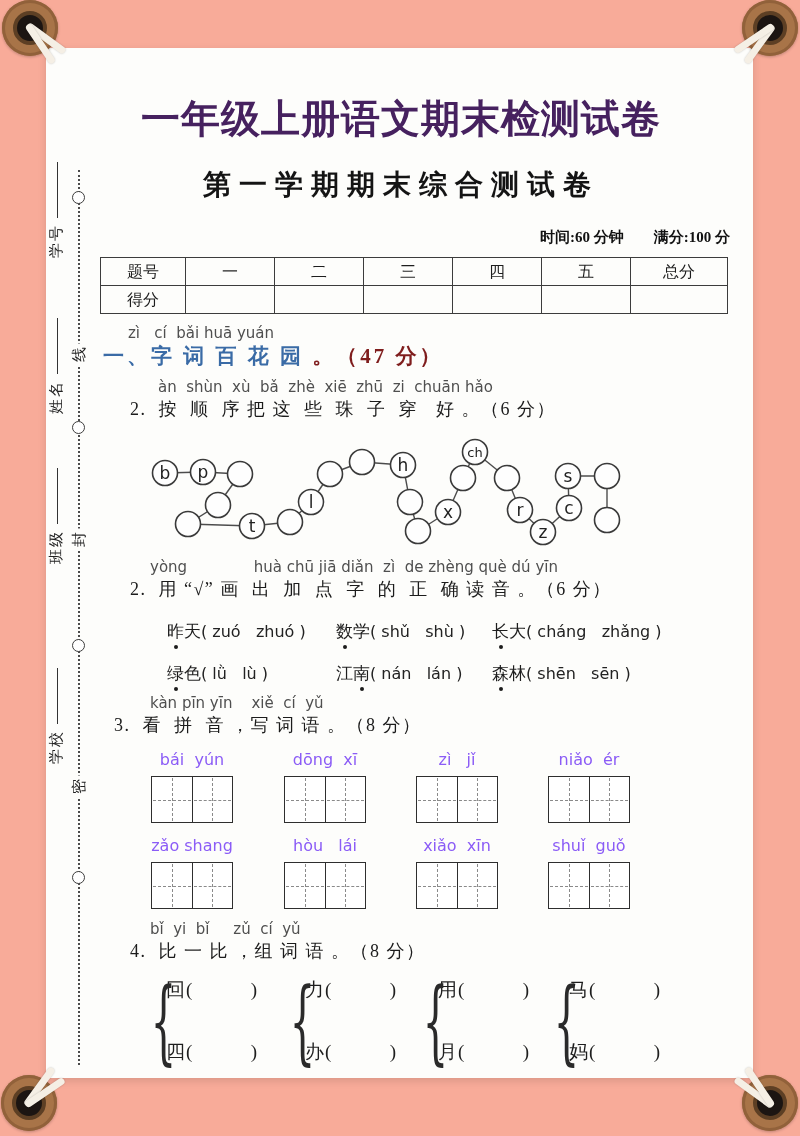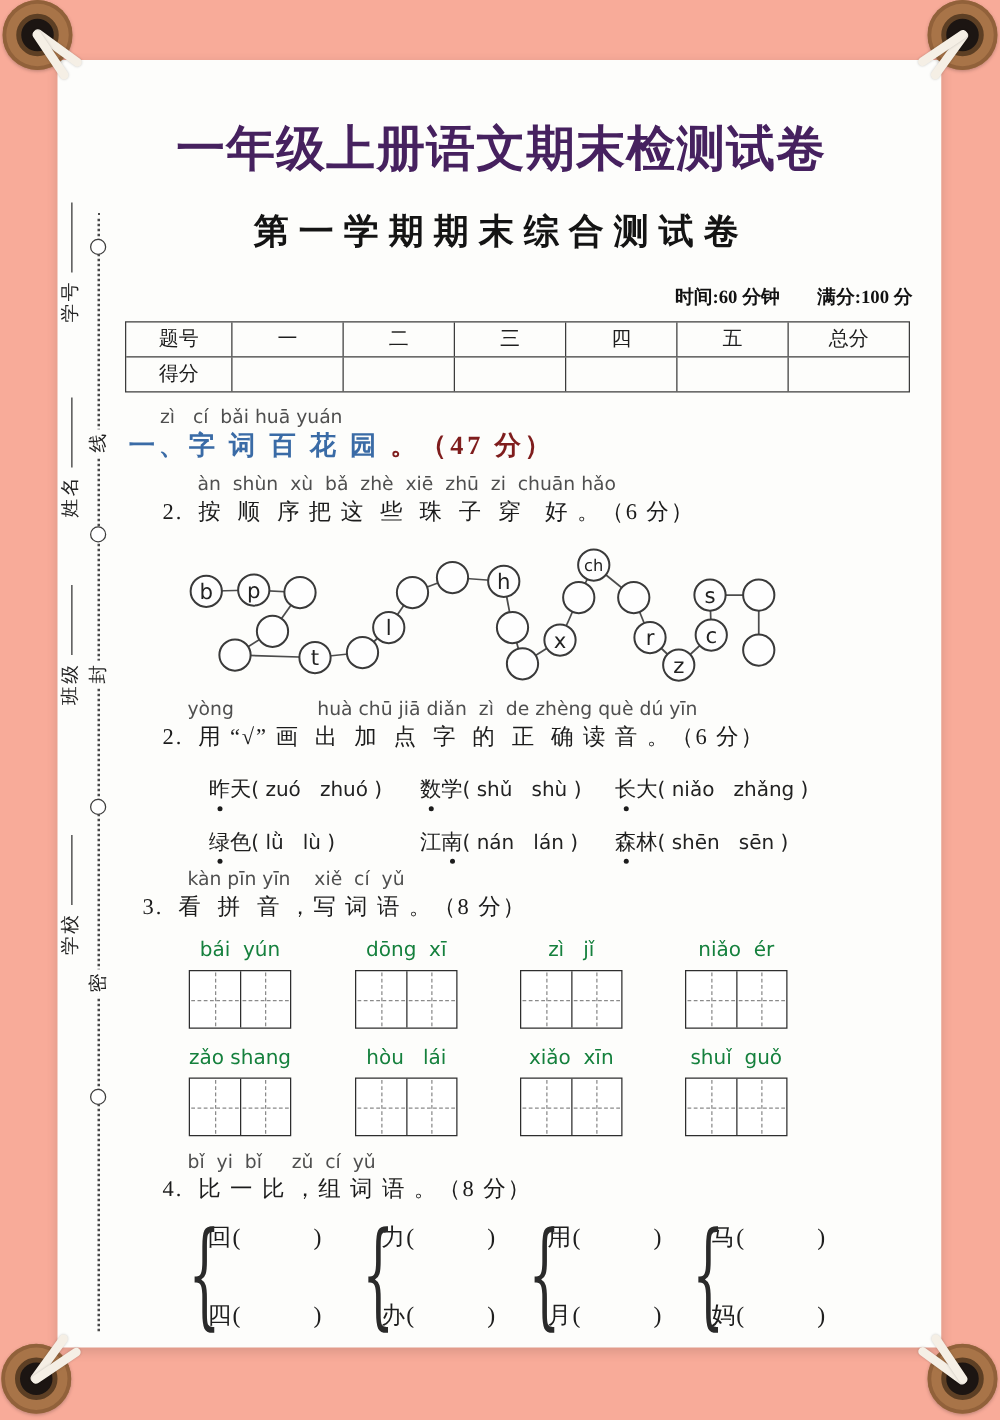--- a/index.html
+++ b/index.html
@@ -62,21 +62,21 @@
   .q2-item:nth-child(1){left:0;}
   .q2-item:nth-child(2){left:169px;}
   .q2-item:nth-child(3){left:325px;}
   .q2-word span{position:relative;display:inline-block;letter-spacing:0;}
   .q2-word .under-dot::after{content:"";position:absolute;left:50%;bottom:-6px;width:4px;height:4px;
        background:#1c1c1c;border-radius:50%;transform:translateX(-50%);}
   .q2-opts{font-family:"DejaVu Sans","Liberation Sans",sans-serif;font-size:16px;color:#222;}
 
   
   .q3-unit{position:absolute;width:86px;text-align:center;}
-  .q3-label{font-family:"DejaVu Sans","Liberation Sans",sans-serif;font-size:16px;color:#15803d;
+  .q3-label{font-family:"DejaVu Sans","Liberation Sans",sans-serif;font-size:16px;color:#8b5cf6;
        white-space:pre;height:24px;}
   .tianzige{margin:2px auto 0;width:80px;height:45px;border:1.8px solid #2e2e2e;display:flex;
        box-sizing:content-box;background:#fff;}
   .tz-cell{position:relative;width:50%;height:100%;}
   .tz-cell + .tz-cell{border-left:1.5px solid #2e2e2e;}
   .tz-cell::before{content:"";position:absolute;left:50%;top:1px;bottom:1px;border-left:1px dashed #8a8a8a;}
   .tz-cell::after{content:"";position:absolute;top:50%;left:1px;right:1px;border-top:1px dashed #8a8a8a;}
 
   
   .q4-group{position:absolute;top:922px;display:flex;align-items:center;height:100px;}
@@ -193,21 +193,21 @@
         <text x="568" y="482" text-anchor="middle" font-size="17" fill="#222" font-family="&quot;DejaVu Sans&quot;, sans-serif">s</text>
         <circle cx="607" cy="476" r="12.5" fill="#fefefe" stroke="#3a3a3a" stroke-width="1.6"></circle>
         <circle cx="607" cy="520" r="12.5" fill="#fefefe" stroke="#3a3a3a" stroke-width="1.6"></circle>
       </svg>
 
     <div class="py" style="left:104px;top:510px">yòng              huà chū jiā diǎn  zì  de zhèng què dú yīn</div>
     <div class="zh" style="left:84px;top:529px">2.  用 “√” 画  出  加  点  字  的  正  确 读 音 。（6 分）</div>
     <div class="q2-row" style="top:572px">
         <div class="q2-item"><span class="q2-word"><span class="under-dot">昨</span><span>天</span></span><span class="q2-opts">( zuó   zhuó )</span></div>
         <div class="q2-item"><span class="q2-word"><span class="under-dot">数</span><span>学</span></span><span class="q2-opts">( shǔ   shù )</span></div>
-        <div class="q2-item"><span class="q2-word"><span class="under-dot">长</span><span>大</span></span><span class="q2-opts">( niǎo   zhǎng )</span></div>
+        <div class="q2-item"><span class="q2-word"><span class="under-dot">长</span><span>大</span></span><span class="q2-opts">( cháng   zhǎng )</span></div>
       </div>
     <div class="q2-row" style="top:614px">
         <div class="q2-item"><span class="q2-word"><span class="under-dot">绿</span><span>色</span></span><span class="q2-opts">( lǜ   lù )</span></div>
         <div class="q2-item"><span class="q2-word"><span>江</span><span class="under-dot">南</span></span><span class="q2-opts">( nán   lán )</span></div>
         <div class="q2-item"><span class="q2-word"><span class="under-dot">森</span><span>林</span></span><span class="q2-opts">( shēn   sēn )</span></div>
       </div>
 
     <div class="py" style="left:104px;top:646px">kàn pīn yīn    xiě  cí  yǔ</div>
     <div class="zh" style="left:68px;top:665px">3.  看  拼  音 ，写 词 语 。（8 分）</div>
 

